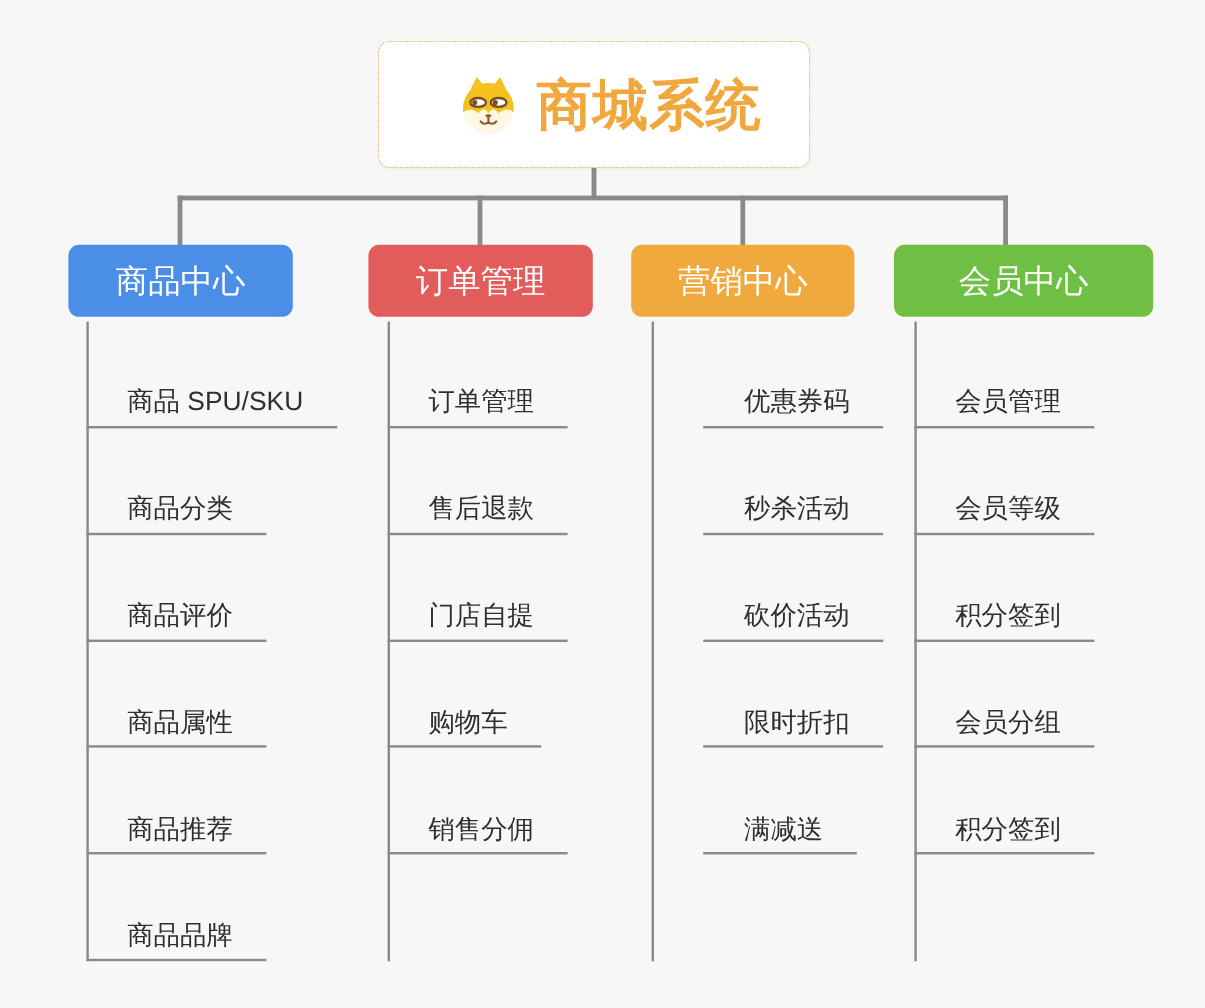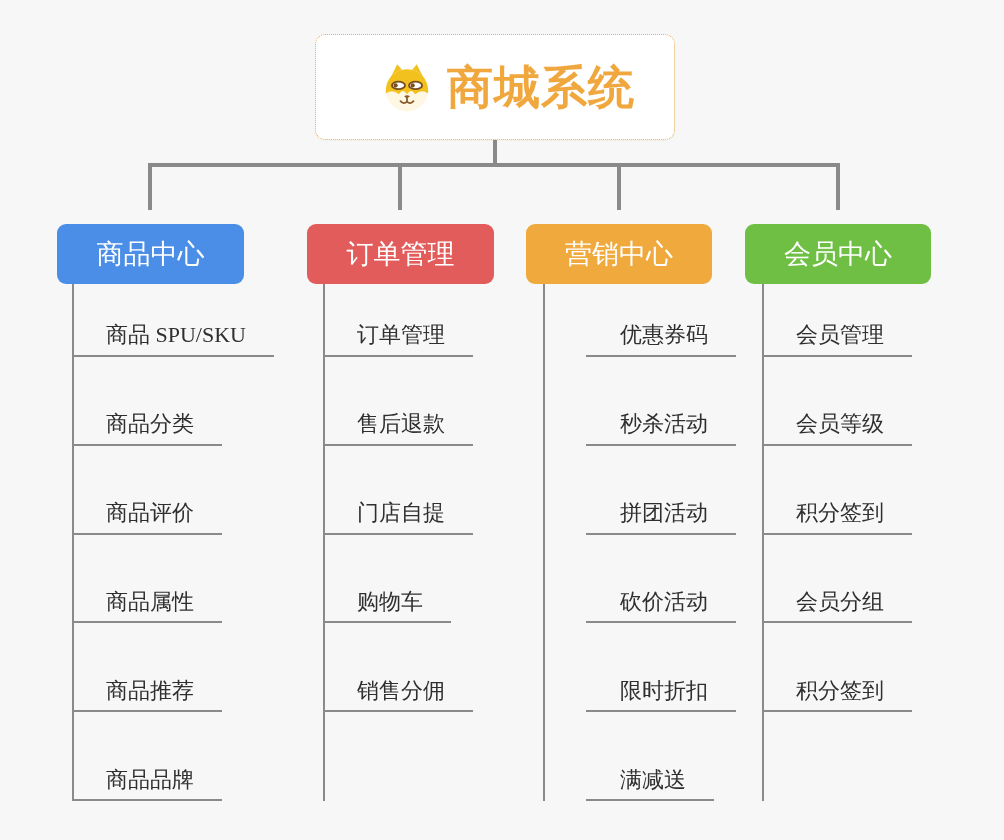--- a/index.html
+++ b/index.html
@@ -35,36 +35,36 @@
   .bus       {left:148px;top:163px;width:692px;height:4px;}
   .drop-1    {left:148px;top:163px;width:4px;height:47px;}
   .drop-2    {left:398px;top:163px;width:4px;height:47px;}
   .drop-3    {left:617px;top:163px;width:4px;height:47px;}
   .drop-4    {left:836px;top:163px;width:4px;height:47px;}
   .spine{width:2px;top:268px;height:533px;}
   .spine-1{left:72px;}  .spine-2{left:323px;}
   .spine-3{left:543px;} .spine-4{left:762px;}
   
   .branch-node{
-    position:absolute;top:224px;height:60px;
+    position:absolute;top:204px;height:60px;
     border-radius:9px;
     display:flex;align-items:center;justify-content:center;
     color:#ffffff;font-size:27px;font-weight:500;
     white-space:nowrap;cursor:default;
   }
   .branch-1{left:57px;width:187px;}
   .branch-2{left:307px;width:187px;}
   .branch-3{left:526px;width:186px;align-items:center;}
-  .branch-4{left:745px;width:186px;}
+  .branch-4{left:745px;width:216px;}
   
   .child-col{
     position:absolute;top:268px;height:533px;
     display:grid;grid-template-rows:repeat(6,1fr);
   }
-  .col-1{left:72px;font-family:Liberation Serif, serif;}  .col-2{left:323px;}
+  .col-1{left:72px;}  .col-2{left:323px;}
   .col-3{left:543px;padding-left:43px;} .col-4{left:762px;}
   .child-item{
     align-self:end;justify-self:start;
     padding:0 28px 6px 34px;
     border-bottom:2px solid #8a8a8a;
     font-size:22px;line-height:1.25;
     color:#2f2f2f;white-space:nowrap;
   }
 </style>
 </head>
@@ -125,21 +125,20 @@
     <div class="child-item">订单管理</div>
     <div class="child-item">售后退款</div>
     <div class="child-item">门店自提</div>
     <div class="child-item">购物车</div>
     <div class="child-item">销售分佣</div>
   </div>
 
   <div class="child-col col-3">
     <div class="child-item">优惠券码</div>
     <div class="child-item">秒杀活动</div>
-    <div class="child-item">拼团活动</div>
     <div class="child-item">砍价活动</div>
     <div class="child-item">限时折扣</div>
     <div class="child-item">满减送</div>
   </div>
 
   <div class="child-col col-4">
     <div class="child-item">会员管理</div>
     <div class="child-item">会员等级</div>
     <div class="child-item">积分签到</div>
     <div class="child-item">会员分组</div>

